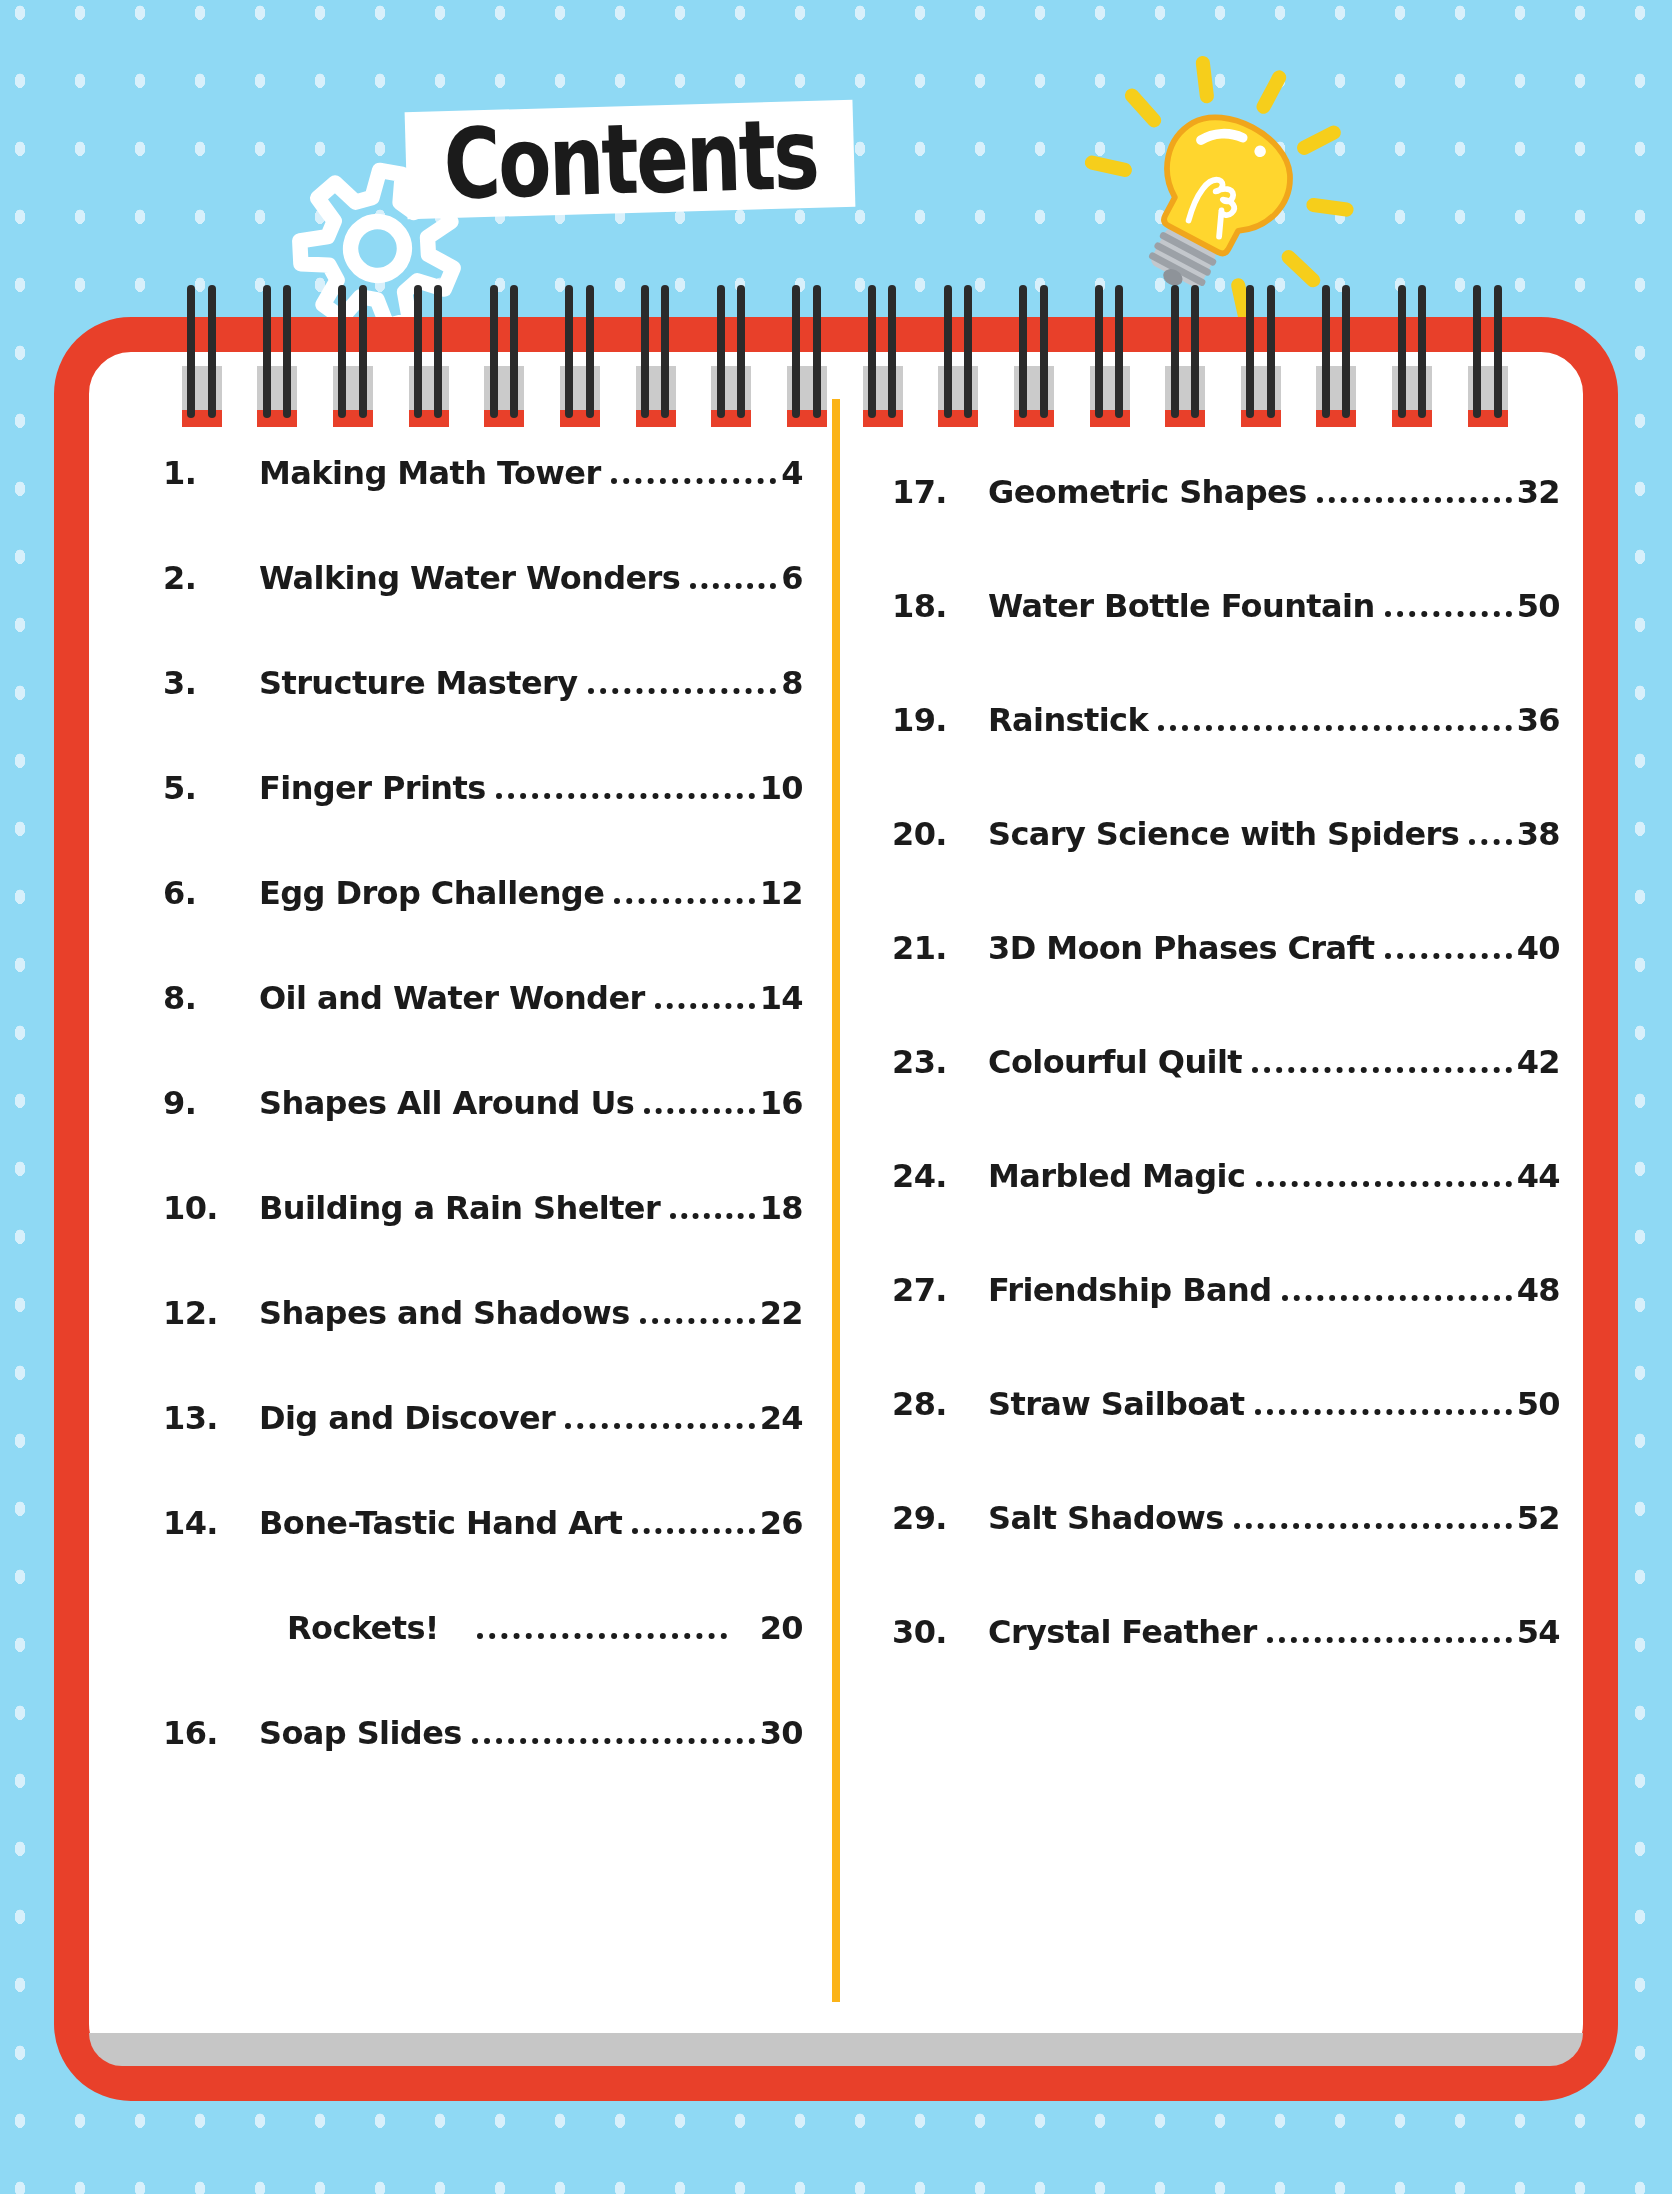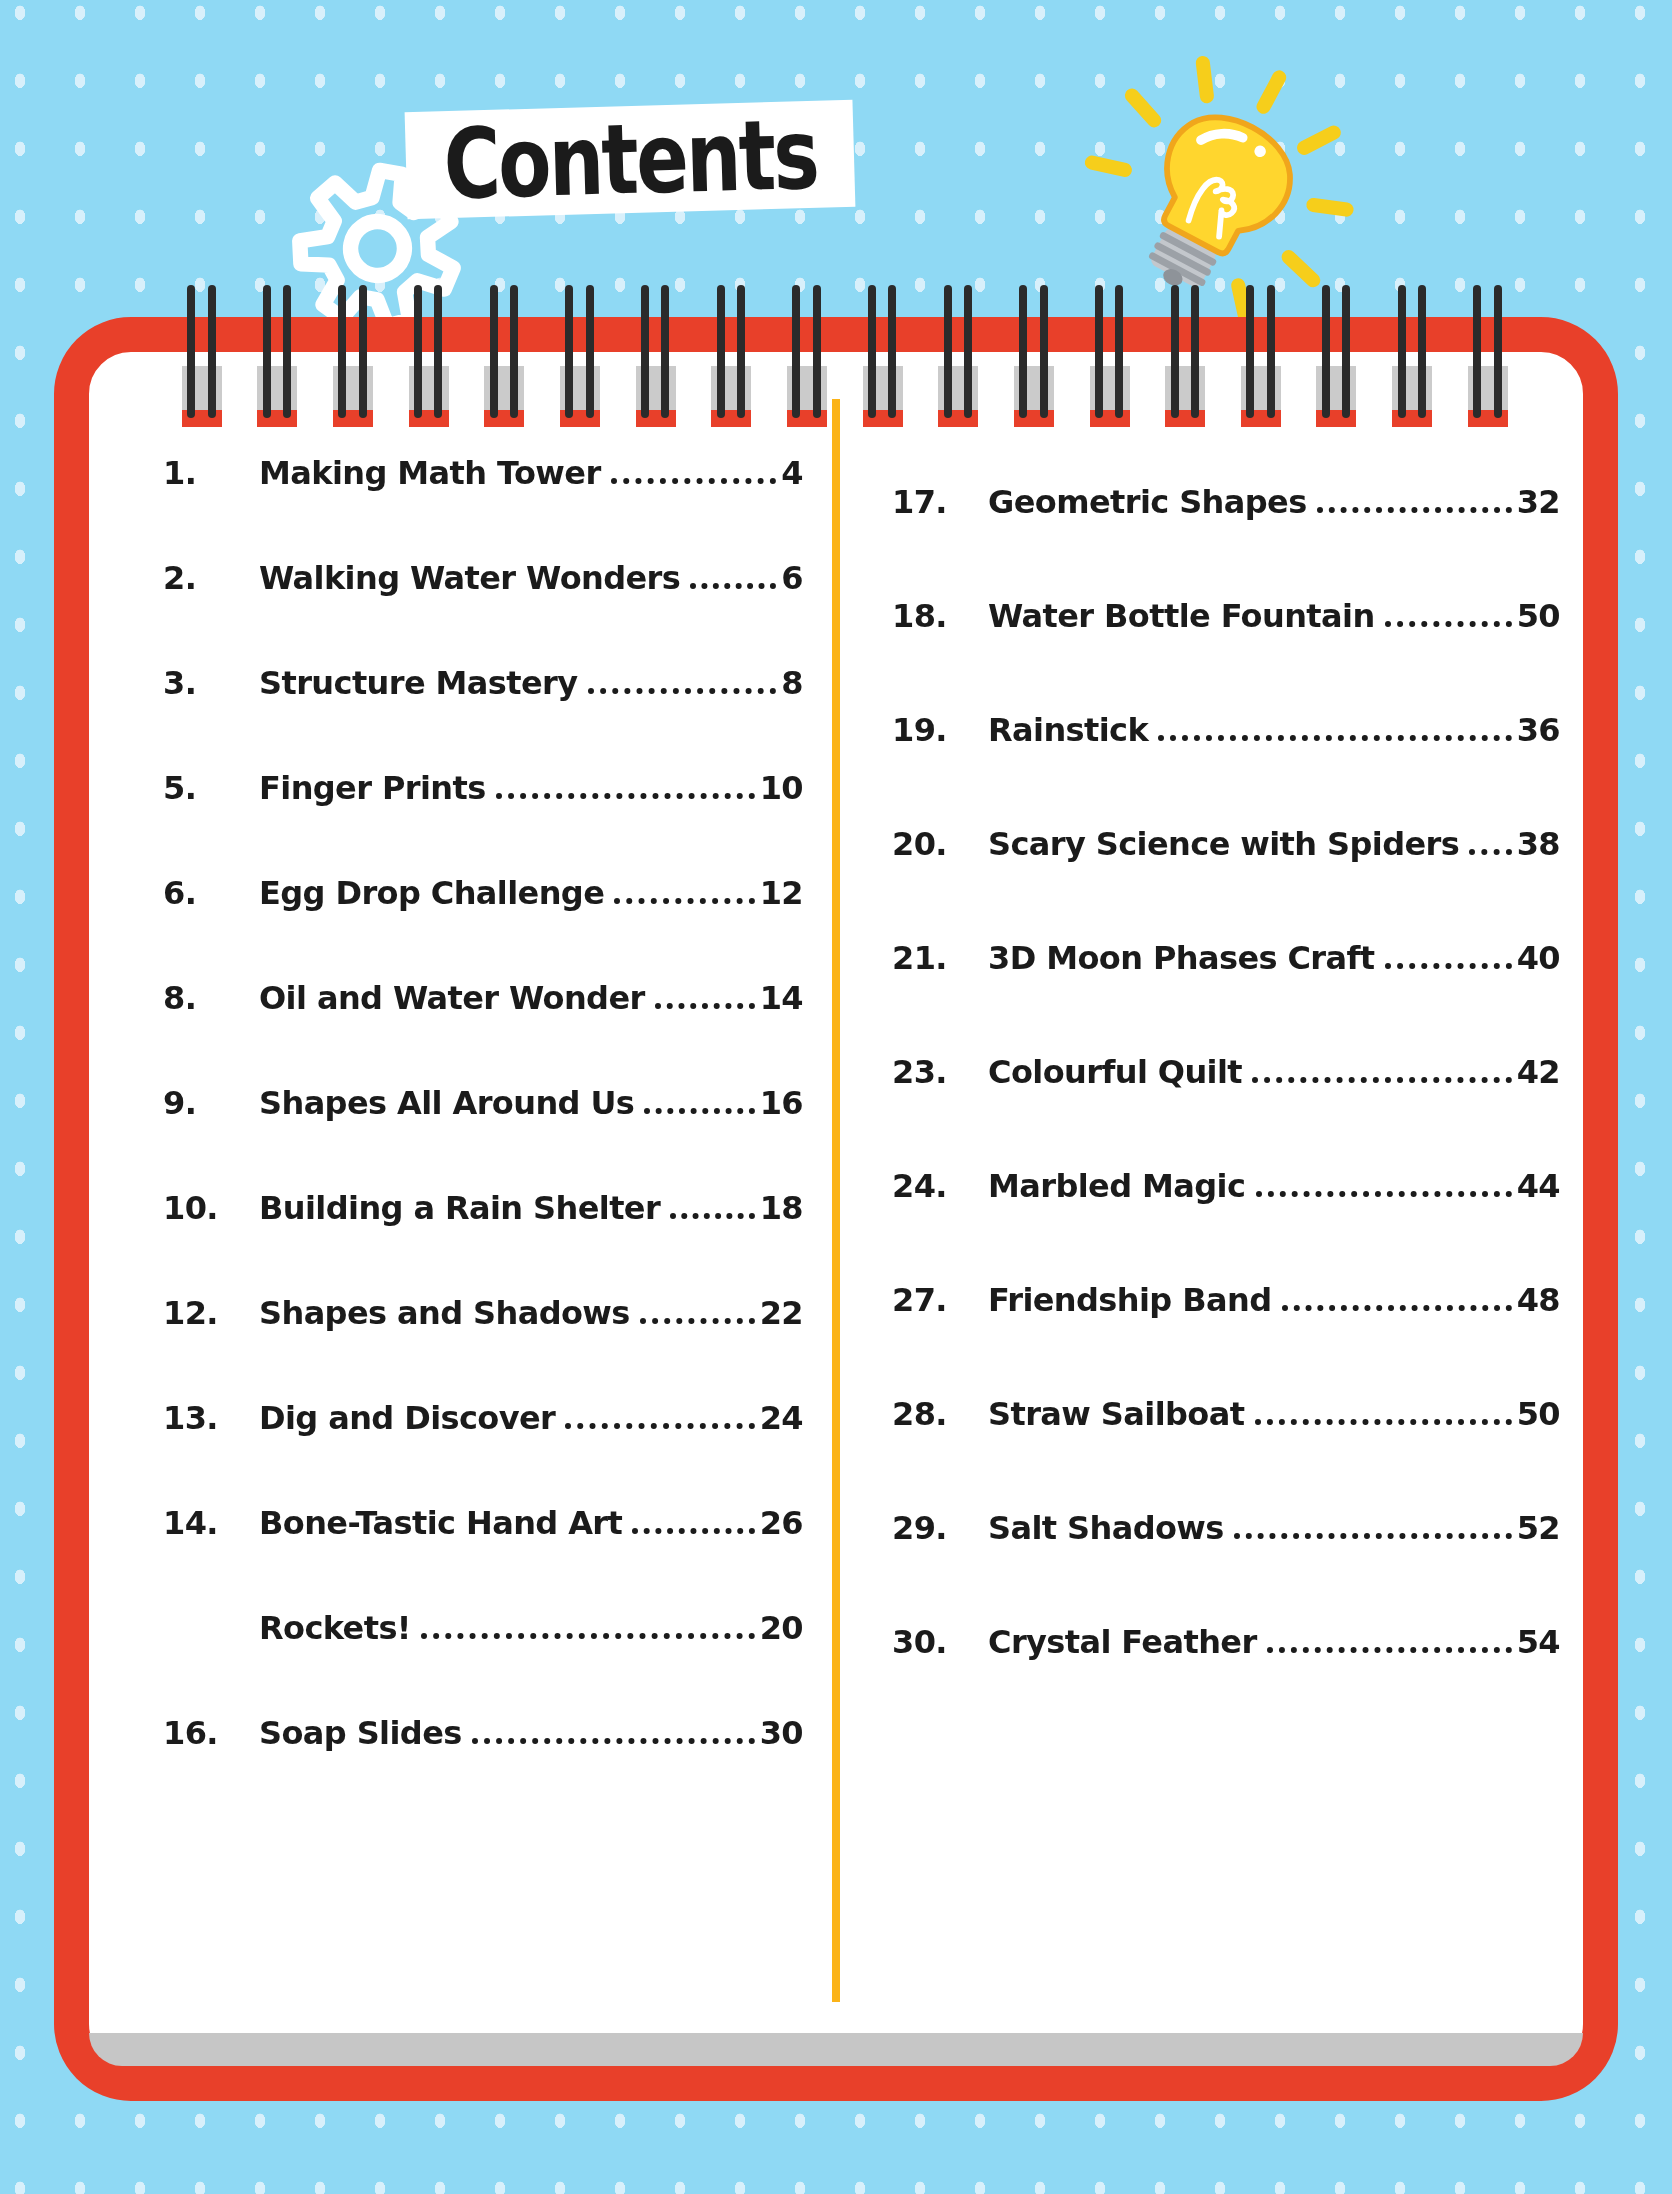--- a/index.html
+++ b/index.html
@@ -48,25 +48,25 @@
   .slot::after{
     content:"";position:absolute;left:0;right:0;bottom:0;height:16.6px;background:var(--red);
   }
   .bar{
     position:absolute;top:285px;width:8.3px;height:133px;background:var(--staple);
     border-radius:5.1px;
   }
   
   .toc-col{position:absolute;color:var(--ink);font-weight:bold;font-size:32px;letter-spacing:-0.6px;}
   .toc-col.left{left:163px;top:457px;width:640px;}
-  .toc-col.right{left:892px;top:486px;width:668px;}
+  .toc-col.right{left:892px;top:476px;width:668px;}
   .row{margin-bottom:72px;}
   .toc-col.right .row{margin-bottom:81px;}
   .line{display:flex;align-items:baseline;line-height:33px;white-space:nowrap;}
-  .line.second{margin-top:53px;}
+  .line.second{margin-top:53px;gap:28px;}
   .toc-col.right .line.second{margin-top:56px;}
   .num{flex:0 0 96px;}
   .title{flex:0 0 auto;}
   .leader{
     flex:1 0 7.7px;align-self:baseline;height:0.6px;
     border-bottom:6.4px dotted var(--ink);margin:0 5.1px 2.6px 10.2px;
   }
   .pageno{flex:0 0 auto;}
 </style>
 </head>

